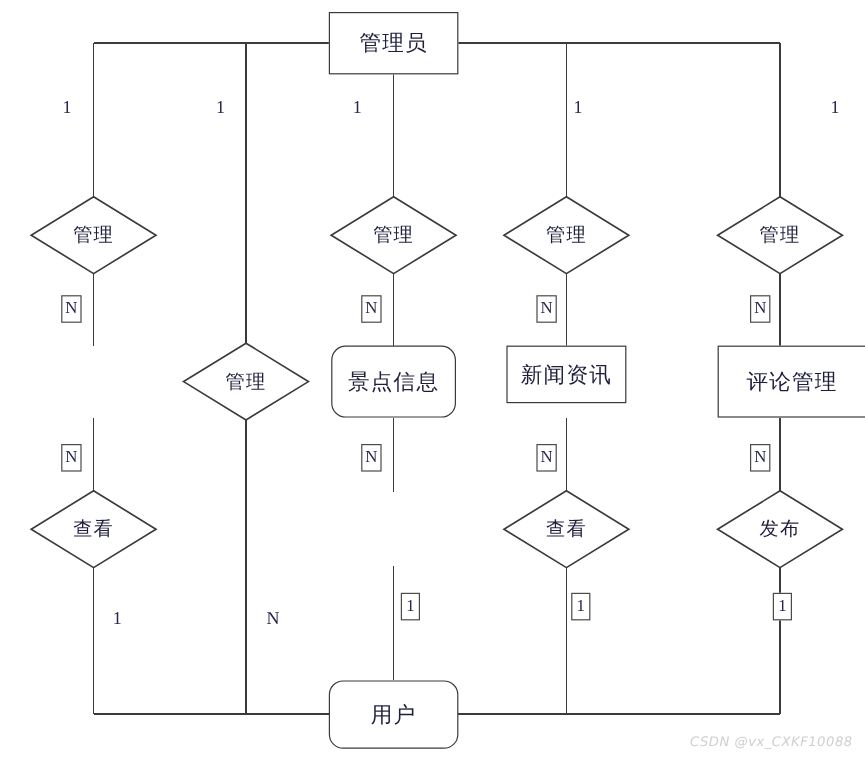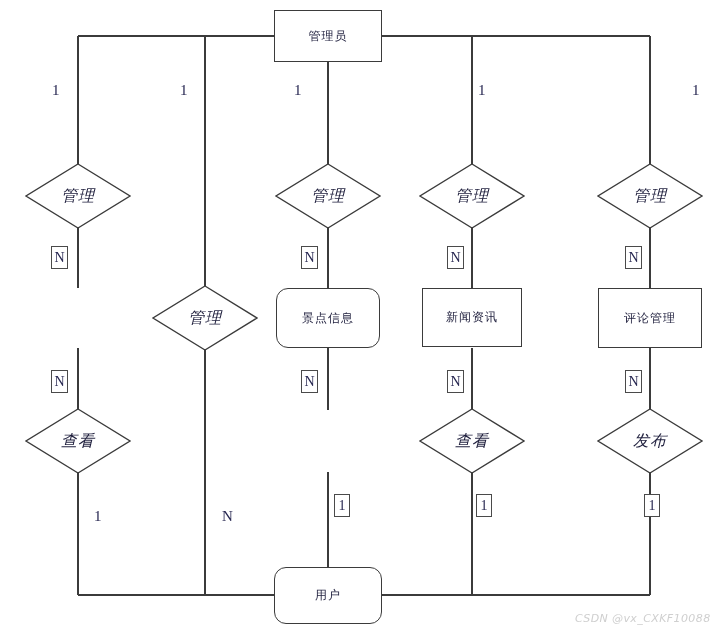--- a/index.html
+++ b/index.html
@@ -29,29 +29,28 @@
     box-sizing: border-box;
     display: flex;
     align-items: center;
     justify-content: center;
     color: #1f1f3d;
     white-space: nowrap;
   }
   .entity {
     border: 1px solid #3b3b3b;
     background: #ffffff;
-    font-size: 12px;
+    font-size: 18px;
     letter-spacing: 1px;
   }
   .diamond-wrap {
     position: absolute;
     display: flex;
     align-items: center;
     justify-content: center;
-    font-style: italic;
   }
   .diamond-wrap svg {
     position: absolute;
     left: 0;
     top: 0;
     overflow: visible;
   }
   .diamond-label {
     position: relative;
     z-index: 2;
@@ -129,24 +128,24 @@
 
   <div class="node entity" id="ent-admin" style="left: 274px; top: 10px; width: 108px; height: 52px;">
     <span>管理员</span>
   </div>
   <div class="node entity" id="ent-user" style="left: 274px; top: 567px; width: 108px; height: 57px; border-radius: 12px;">
     <span>用户</span>
   </div>
   <div class="node entity" id="ent-spot" style="left: 276px; top: 288px; width: 104px; height: 60px; border-radius: 12px;">
     <span>景点信息</span>
   </div>
-  <div class="node entity" id="ent-news" style="left: 422px; top: 288px; width: 100px; height: 59px;">
+  <div class="node entity" id="ent-news" style="left: 422px; top: 288px; width: 100px; height: 48px;">
     <span>新闻资讯</span>
   </div>
-  <div class="node entity" id="ent-comment" style="left: 598px; top: 288px; width: 104px; height: 60px;">
+  <div class="node entity" id="ent-comment" style="left: 598px; top: 288px; width: 124px; height: 60px;">
     <span>评论管理</span>
   </div>
 
   <div class="diamond-wrap" id="rel-manage_notice" style="left: 26px; top: 164px; width: 104px; height: 64px;">
     <svg width="104" height="64" viewBox="0 0 104 64">
         <polygon fill="#ffffff" stroke="#3b3b3b" stroke-width="1.4" points="52,0 104,32 52,64 0,32"></polygon>
       </svg>
     <span class="diamond-label">管理</span>
   </div>
   <div class="diamond-wrap" id="rel-manage_user" style="left: 153px; top: 286px; width: 104px; height: 64px;">

